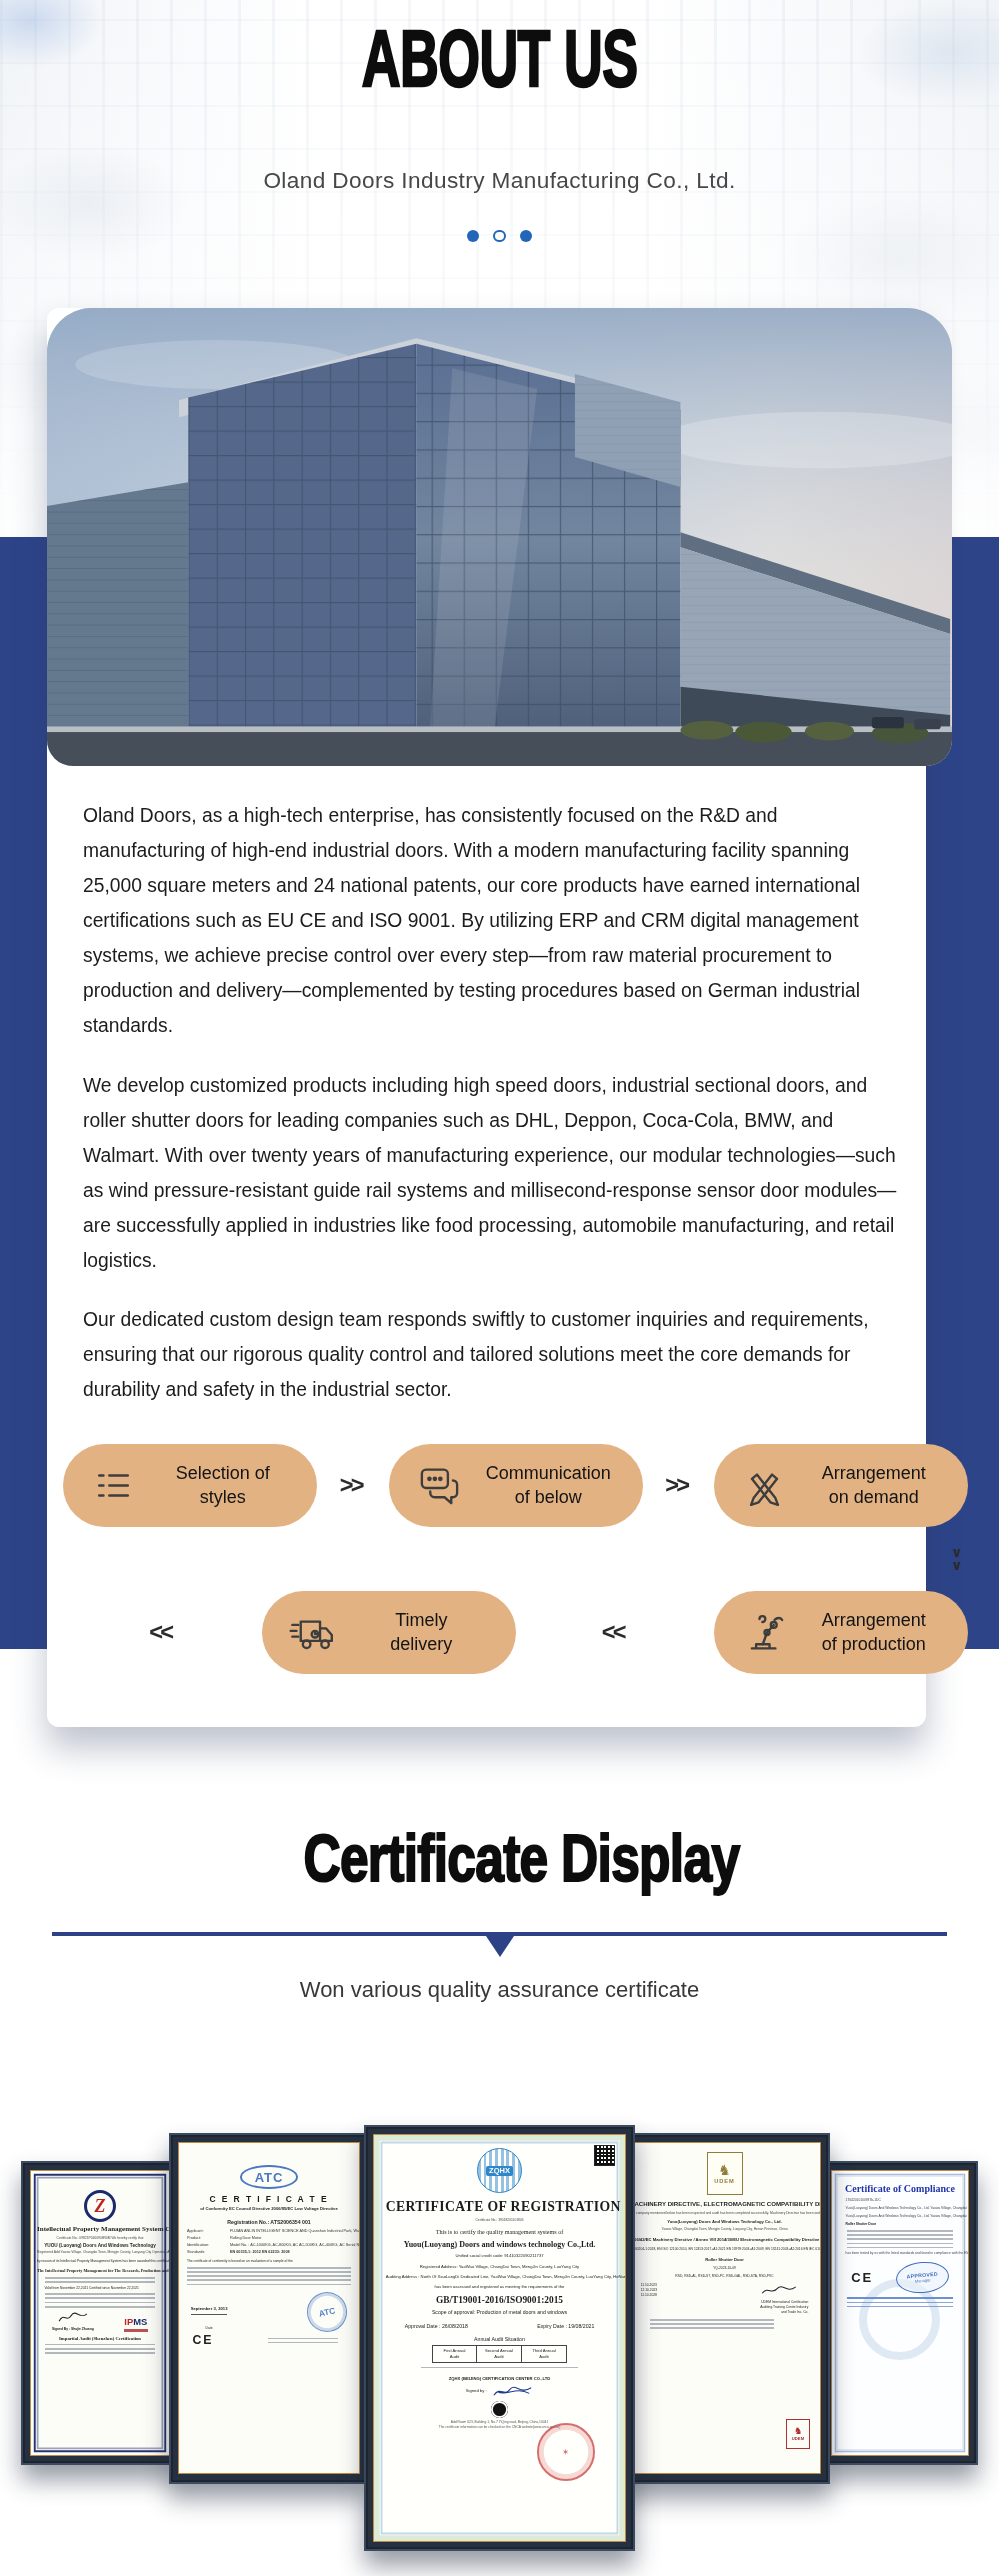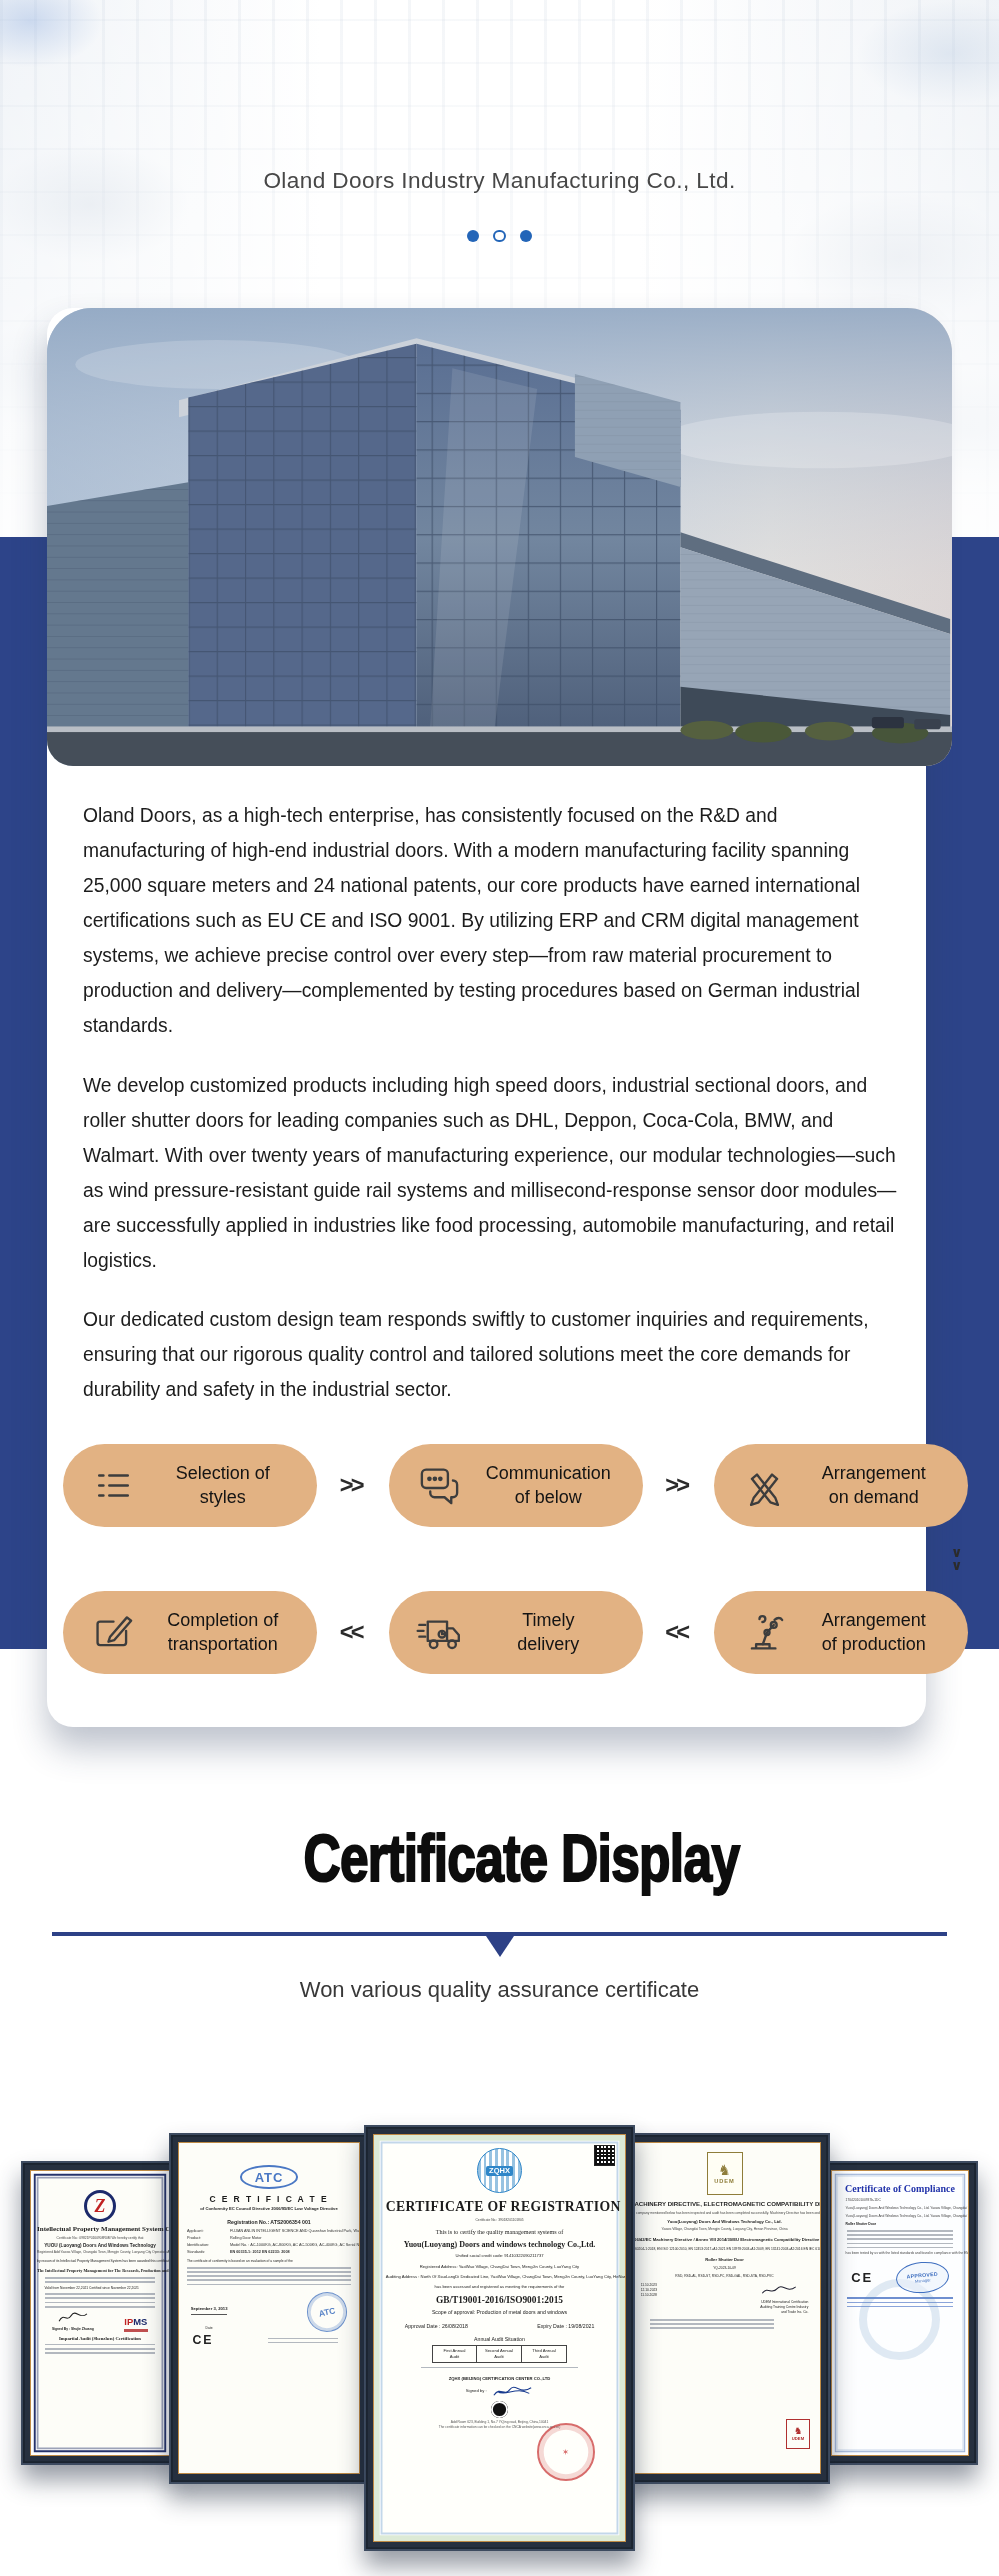--- a/index.html
+++ b/index.html
@@ -38,21 +38,21 @@
   .dots { position:absolute; top:230px; left:0; width:100%; display:flex; justify-content:center; gap:14px; }
   .dot { width:12.3px; height:12.3px; border-radius:50%; background:#2365b8; }
   .dot.hollow { background:#ffffff; border:2.4px solid #2365b8; }
 
   
   .blue-band { position:absolute; left:0; top:537px; width:999px; height:1112px; background:#2d4489; }
 
   
   .card {
     position:absolute; left:47px; top:308px; width:879px; height:1419px;
-    background:#ffffff; border-radius:26px; box-shadow:0 21px 34px rgba(40,55,90,.30);
+    background:#ffffff; border-radius:12px; box-shadow:0 21px 34px rgba(40,55,90,.30);
   }
   .building-wrap { width:905px; height:458px; border-radius:45px 45px 26px 26px; overflow:hidden; }
   .building-wrap svg { display:block; }
   .card-text { padding:32px 28px 0 36px; font-size:19.3px; line-height:35px; color:#1c1c1c; }
   .card-text p { margin:0 0 24.5px 0; }
 
   .flow { position:absolute; left:16px; top:1136px; width:905px; }
   .flow-row { display:flex; align-items:center; height:83px; }
   .pill {
     flex:none; width:254px; height:83px; border-radius:43px; background:#e2b283;
@@ -156,20 +156,23 @@
   .approved .a1 { font-size:5.2px; font-weight:700; letter-spacing:0.3px; }
   .approved .a2 { font-size:4px; }
 </style>
 </head>
 <body>
 
 <div class="page">
 
   <div class="hero">
     <div class="hero-bg"></div>
+    <div class="about-title-wrap">
+      <span class="condensed">ABOUT US</span>
+    </div>
     <div class="hero-subtitle">Oland Doors Industry Manufacturing Co., Ltd.</div>
     <div class="dots">
       <span class="dot"></span>
       <span class="dot hollow"></span>
       <span class="dot"></span>
     </div>
   </div>
 
   <div class="blue-band"></div>
 
@@ -278,30 +281,20 @@
 on demand</span>
         </div>
       </div>
 
       <div class="flow-gap">
         <span>∨</span>
         <span>∨</span>
       </div>
 
       <div class="flow-row">
-        <div class="pill">
-          <span class="pill-icon">
-            <svg width="47" height="47" viewBox="0 0 56 56" fill="none" stroke="#3d3d3d" stroke-width="2.8" stroke-linecap="round" stroke-linejoin="round">
-              <path d="M43 26v14a3 3 0 0 1-3 3H12a3 3 0 0 1-3-3V18a3 3 0 0 1 3-3h16"></path>
-              <path d="M24 33 L44 10 l5 4 L29 37l-7 2z"></path>
-            </svg>
-          </span>
-          <span class="pill-label pre">Completion of
-transportation</span>
-        </div>
         <div class="flow-sep">&lt;&lt;</div>
         <div class="pill">
           <span class="pill-icon">
             <svg width="47" height="47" viewBox="0 0 56 56" fill="none" stroke="#3d3d3d" stroke-width="2.8" stroke-linecap="round" stroke-linejoin="round">
               <path d="M14 15h23v23H14z"></path>
               <path d="M37 23h7l7 8v7h-14"></path>
               <circle cx="21" cy="42" r="4.5"></circle>
                 <circle cx="43" cy="42" r="4.5"></circle>
               <path d="M4 19h7 M2 26h7 M4 33h7"></path>
               <circle cx="31" cy="30" r="4"></circle>

